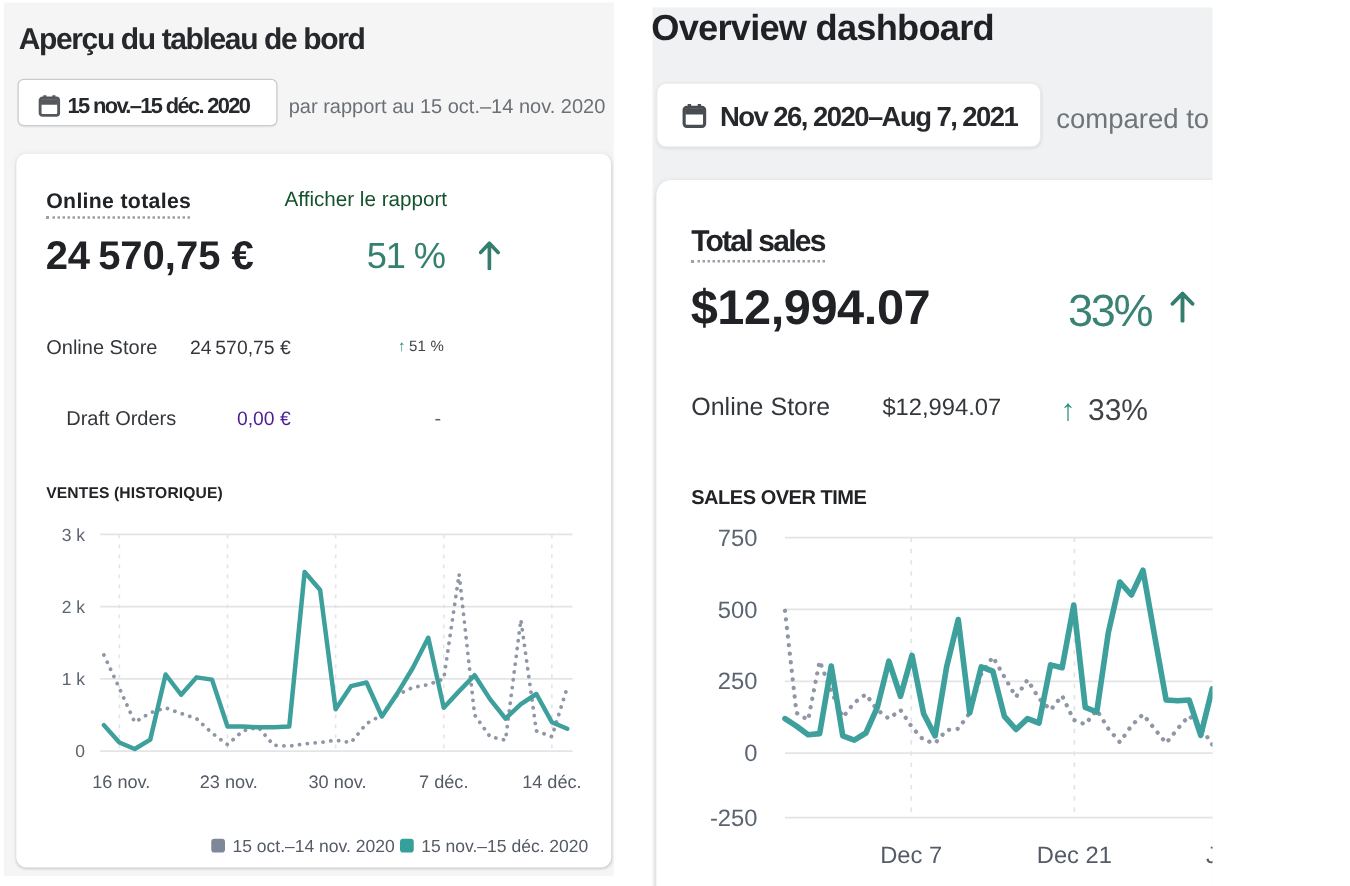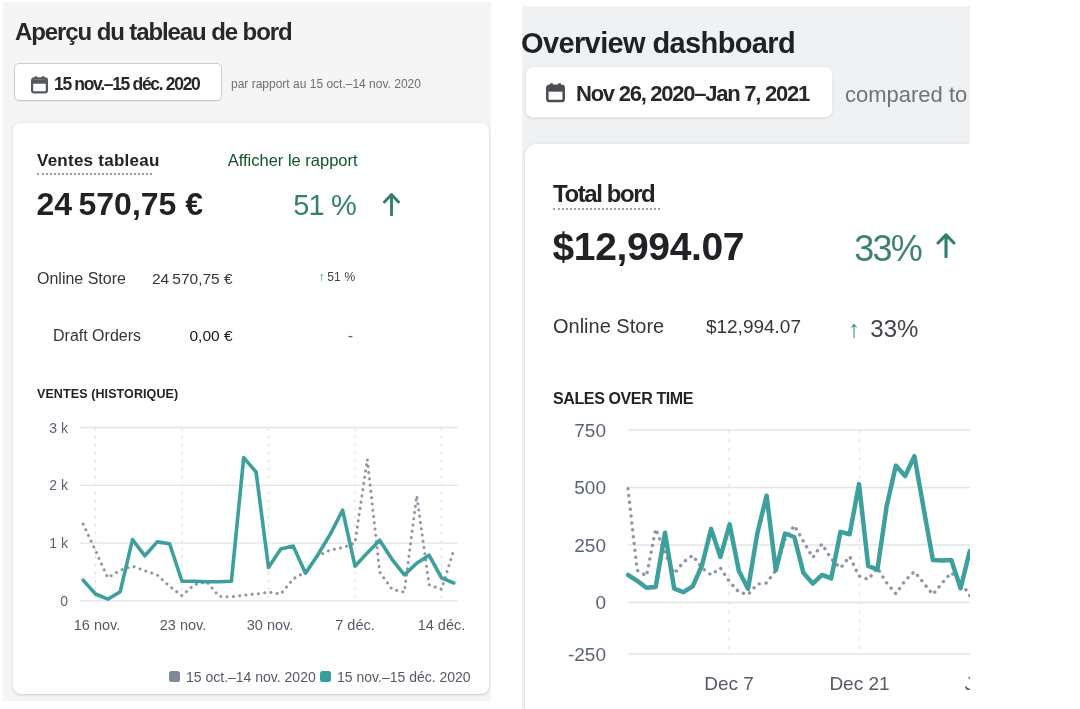--- a/index.html
+++ b/index.html
@@ -10,36 +10,36 @@
   <div class="abs" style="left:3px; top:2px; width:488px; height:699px; background:#f5f5f6;"></div>
   <div class="abs" style="left:15px; top:19.7px; font-size:24px; font-weight:bold; letter-spacing:-1.1px; color:#26282b;">Aperçu du tableau de bord</div>
 
   <div class="abs" style="left:13.5px; top:63px; width:208px; height:38px; background:#fff; border:1px solid #c9ccd0; border-radius:5px; box-shadow:0 1px 0 rgba(0,0,0,0.05);"></div>
   <svg class="abs" style="left:30px; top:74.5px;" width="19" height="19" viewBox="0 0 20 20">
     <rect x="2.2" y="3.6" width="15.6" height="14.6" rx="2" fill="none" stroke="#54585d" stroke-width="2.4"></rect>
     <path d="M3 4.6 h14 v4.6 h-14 z" fill="#54585d"></path>
     <path d="M6.2 1.2 v3.4 M13.8 1.2 v3.4" stroke="#54585d" stroke-width="2.6"></path>
   </svg>
   <div class="abs" style="left:54px; top:76.3px; font-size:17.5px; font-weight:bold; letter-spacing:-1.32px; color:#26282b;">15 nov.–15 déc. 2020</div>
-  <div class="abs" style="left:231px; top:77.5px; font-size:12px; color:#6b7076;text-align:center;">par rapport au 15 oct.–14 nov. 2020</div>
+  <div class="abs" style="left:231px; top:77.5px; font-size:16px; color:#6b7076;text-align:center;">par rapport au 15 oct.–14 nov. 2020</div>
 
   <div class="abs" style="left:13px; top:123px; width:476px; height:571px; background:#fff; border-radius:8px; box-shadow:0 0 5px rgba(0,0,0,0.05), 0 1px 2px rgba(0,0,0,0.15);"></div>
-  <div class="abs" style="left:37px; top:151.6px; font-size:17px; font-weight:bold; letter-spacing:0.25px; color:#212326;">Ventes tableau</div>
+  <div class="abs" style="left:37px; top:151.6px; font-size:17px; font-weight:bold; letter-spacing:0.25px; color:#212326;">Online totales</div>
   <div class="abs" style="left:37px; top:173px; width:115px; border-top:2px dotted #9aa0a7;"></div>
   <div class="abs" style="right:612.4px; top:152.2px; font-size:16.5px; color:#14532d;">Afficher le rapport</div>
   <div class="abs" style="left:36.5px; top:187.5px; font-size:32px; font-weight:bold; letter-spacing:-0.75px; color:#202225;">24 570,75 €</div>
   <svg class="abs" style="left:383px; top:192px;" width="17" height="24" viewBox="0 0 17 24">
     <path d="M8.5 23 V3.2 M1.5 10 L8.5 2.6 L15.5 10" fill="none" stroke="#337e6f" stroke-width="2.9" stroke-linecap="round" stroke-linejoin="round"></path>
   </svg>
   <div class="abs" style="right:614.2px; top:190.9px; font-size:29px; letter-spacing:-0.9px; color:#35806f;">51 %</div>
   <div class="abs" style="left:37px; top:270.7px; font-size:16px; color:#33363a;">Online Store</div>
   <div class="abs" style="right:737.4px; top:270.7px; font-size:15.5px; color:#33363a;">24 570,75 €</div>
   <div class="abs" style="right:614.7px; top:270.7px; font-size:12px; letter-spacing:0.2px; color:#404448;"><span style="color:#2a9181; margin-right:2.5px;">↑</span>51 %</div>
   <div class="abs" style="left:37px; top:327.7px; font-size:16px; color:#33363a;margin-left:16px;">Draft Orders</div>
-  <div class="abs" style="right:737.4px; top:327.7px; font-size:15.5px; color:#0f172a;">0,00 €</div>
+  <div class="abs" style="right:737.4px; top:327.7px; font-size:15.5px; color:#4c1d95;">0,00 €</div>
   <div class="abs" style="right:617px; top:327.7px; font-size:16px; color:#5f6569;">-</div>
   <div class="abs" style="left:37px; top:388.4px; font-size:12.5px; font-weight:bold; letter-spacing:0.1px; color:#212326;">VENTES (HISTORIQUE)</div>
 
   <svg class="abs" style="left:13px; top:405px;" width="476" height="296" viewBox="13 405 476 296" font-family="Liberation Sans, sans-serif">
     <g stroke="#e3e4e6" stroke-width="1.3">
       <line x1="80" y1="427.5" x2="458" y2="427.5"></line>
       <line x1="80" y1="485.3" x2="458" y2="485.3"></line>
       <line x1="80" y1="543.1" x2="458" y2="543.1"></line>
       <line x1="80" y1="600.9" x2="458" y2="600.9"></line>
     </g>
@@ -65,32 +65,32 @@
     </g>
     <polyline points="83.1,524.0 95.5,550.6 107.8,577.8 120.2,570.3 132.5,566.2 144.9,570.8 157.2,574.9 169.6,586.4 182.0,595.7 194.3,584.7 206.7,581.8 219.0,596.3 231.4,596.9 243.7,595.1 256.1,594.0 268.5,592.2 280.8,594.0 293.2,578.9 305.5,572.0 317.9,555.8 330.2,550.0 342.6,547.7 355.0,543.1 367.3,459.3 379.7,572.0 392.0,589.3 404.4,592.2 416.7,495.7 429.1,584.7 441.5,589.3 453.8,550.0" fill="none" stroke="#8f96a6" stroke-width="3" stroke-dasharray="0.1 6.2" stroke-linecap="round" stroke-linejoin="round"></polyline>
     <polyline points="83.1,580.1 95.5,594.0 107.8,599.2 120.2,591.7 132.5,539.6 144.9,555.8 157.2,541.9 169.6,543.7 182.0,581.2 194.3,581.2 206.7,581.8 219.0,581.8 231.4,581.2 243.7,457.6 256.1,472.0 268.5,567.4 280.8,548.9 293.2,546.0 305.5,573.2 317.9,554.7 330.2,534.4 342.6,510.2 355.0,566.2 367.3,552.9 379.7,540.2 392.0,559.3 404.4,574.9 416.7,563.3 429.1,555.2 441.5,577.8 453.8,583.0" fill="none" stroke="#3da09c" stroke-width="3.6" stroke-linecap="round" stroke-linejoin="round"></polyline>
     <rect x="169" y="671" width="11" height="11" rx="2.5" fill="#7f8899"></rect>
     <text x="186" y="681.5" font-size="14" fill="#545b66">15 oct.–14 nov. 2020</text>
     <rect x="320" y="671" width="11" height="11" rx="2.5" fill="#35a09a"></rect>
     <text x="337" y="681.5" font-size="14" fill="#545b66">15 nov.–15 déc. 2020</text>
   </svg>
 
   <div class="abs" style="left:522px; top:6px; width:558px; height:703px; background:#f0f1f3;"></div>
-  <div class="abs" style="left:521px; top:9.3px; font-size:29px; font-weight:bold; letter-spacing:-0.62px; color:#1f2124;margin-top:20px;">Overview dashboard</div>
+  <div class="abs" style="left:521px; top:9.3px; font-size:29px; font-weight:bold; letter-spacing:-0.62px; color:#1f2124;">Overview dashboard</div>
   <div class="abs" style="left:524.5px; top:66px; width:308px; height:52px; background:#fff; border:1px solid #ebebee; border-radius:8px; box-shadow:0 1px 2px rgba(0,0,0,0.08);"></div>
   <svg class="abs" style="left:545px; top:82px;" width="21" height="21" viewBox="0 0 20 20">
     <rect x="2.2" y="3.6" width="15.6" height="14.6" rx="2" fill="none" stroke="#494d52" stroke-width="2.4"></rect>
     <path d="M3 4.6 h14 v4.6 h-14 z" fill="#494d52"></path>
     <path d="M6.2 1.2 v3.4 M13.8 1.2 v3.4" stroke="#494d52" stroke-width="2.6"></path>
   </svg>
-  <div class="abs" style="left:576px; top:82.9px; font-size:22px; font-weight:bold; letter-spacing:-1.25px; color:#26282b;">Nov 26, 2020–Jan 7, 2021</div>
+  <div class="abs" style="left:576px; top:82.9px; font-size:22px; font-weight:bold; letter-spacing:-1.25px; color:#26282b;">Nov 26, 2020–Aug 7, 2021</div>
   <div class="abs" style="left:845px; top:84.2px; font-size:22px; color:#6e7478;">compared to Oct 14–Nov 25, 2020</div>
 
   <div class="abs" style="left:524.5px; top:144px; width:536px; height:600px; background:#fff; border-radius:12px; box-shadow:0 0 5px rgba(0,0,0,0.05), 0 1px 2px rgba(0,0,0,0.12);"></div>
-  <div class="abs" style="left:553px; top:182.3px; font-size:24px; font-weight:bold; letter-spacing:-1.42px; color:#212326;">Total bord</div>
+  <div class="abs" style="left:553px; top:182.3px; font-size:24px; font-weight:bold; letter-spacing:-1.42px; color:#212326;">Total sales</div>
   <div class="abs" style="left:553px; top:207.5px; width:107px; border-top:2.5px dotted #9aa0a7;"></div>
   <div class="abs" style="left:552.5px; top:227.3px; font-size:39px; font-weight:bold; letter-spacing:-0.35px; color:#202225;">$12,994.07</div>
   <svg class="abs" style="left:936px; top:231.5px;" width="20" height="26" viewBox="0 0 20 26">
     <path d="M10 25 V3.6 M2 11 L10 2.8 L18 11" fill="none" stroke="#337e6f" stroke-width="3.1" stroke-linecap="round" stroke-linejoin="round"></path>
   </svg>
   <div class="abs" style="right:49px; top:230.6px; font-size:36px; letter-spacing:-1.8px; color:#3a8274;">33%</div>
   <div class="abs" style="left:553px; top:316.1px; font-size:20px; color:#33363a;">Online Store</div>
   <div class="abs" style="right:169px; top:317px; font-size:19px; color:#33363a;">$12,994.07</div>
   <div class="abs" style="right:51.6px; top:317px; font-size:24px; color:#404448;"><span style="color:#2a9181; margin-right:10px;">↑</span>33%</div>
   <div class="abs" style="left:553px; top:378.5px; font-size:16px; font-weight:bold; letter-spacing:-0.38px; color:#212326;margin-top:12px;">SALES OVER TIME</div>

